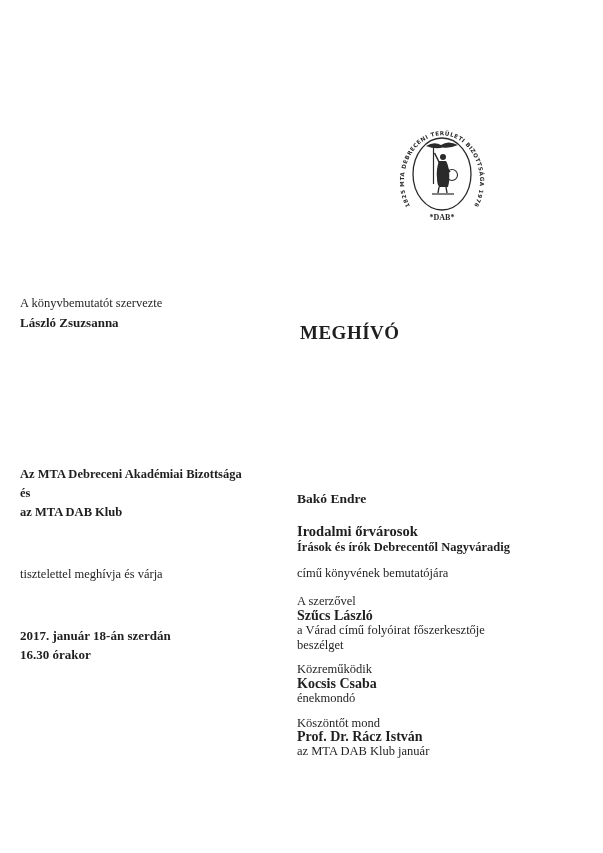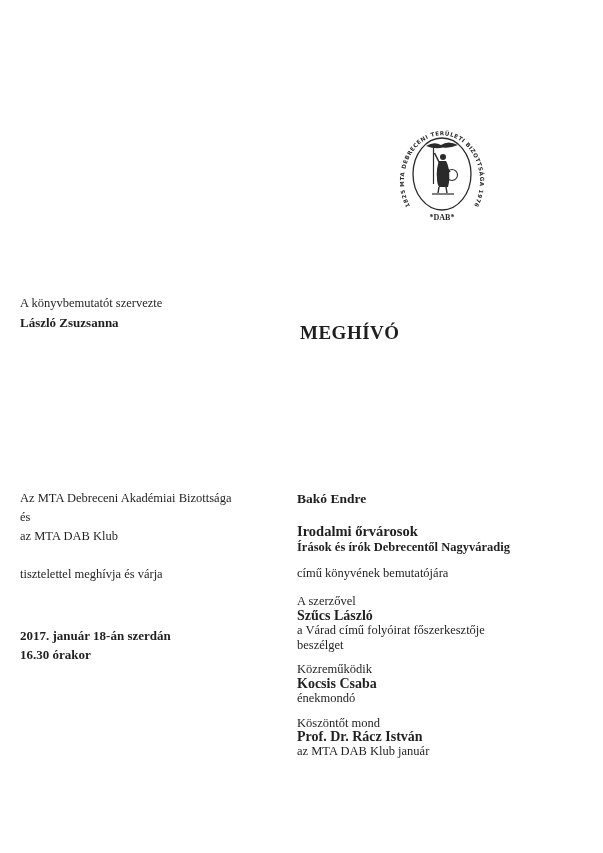--- a/index.html
+++ b/index.html
@@ -13,21 +13,21 @@
     overflow: hidden;
   }
   .blk { position: absolute; }
   .left-col  { left: 20px;  width: 286px; }
   .right-col { left: 297px; width: 284px; }
   .ln { display: block; }
 
   
   .organizer      { top: 294px; font-size: 12.5px; line-height: 19px; }
   .organizer .b2  { font-weight: bold; font-size: 13px; }
-  .hosts          { top: 489px; font-size: 12.5px; line-height: 19px; }
+  .hosts          { top: 465px; font-size: 12.5px; line-height: 19px; font-weight: bold; }
   .invite         { top: 566px; font-size: 12.5px; line-height: 16px; }
   .datetime       { top: 626px; font-size: 13px; font-weight: bold; line-height: 19px; }
   .venue          { top: 731px; font-size: 12.5px; line-height: 14.5px; }
 
   
   .title-block    { left: 300px; width: 262px; top: 291px;
                     font-size: 19px; font-weight: bold; letter-spacing: 0.5px; margin-top: 31px; }
   .author         { top: 491px; font-size: 13.5px; font-weight: bold; line-height: 16px; }
   .book           { top: 522px; }
   .book .bt       { font-size: 14.5px; font-weight: bold; line-height: 18px; }

